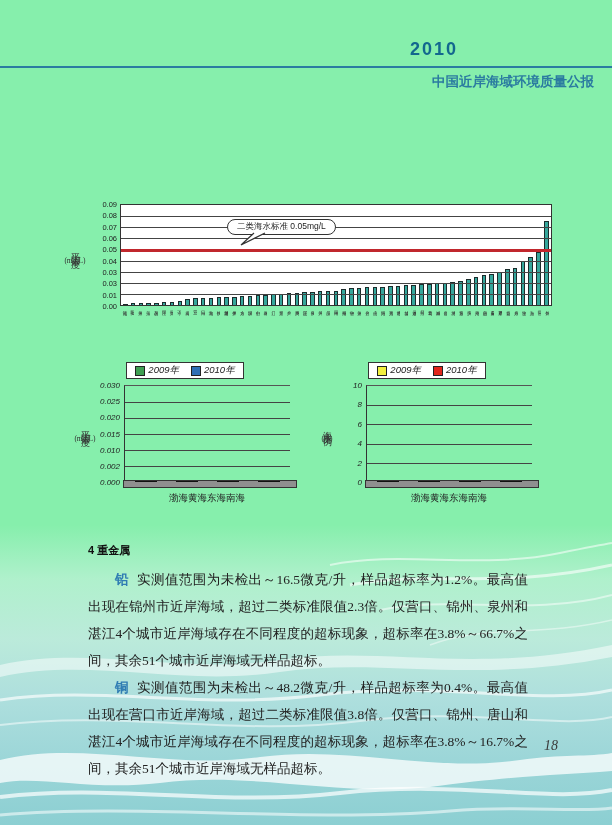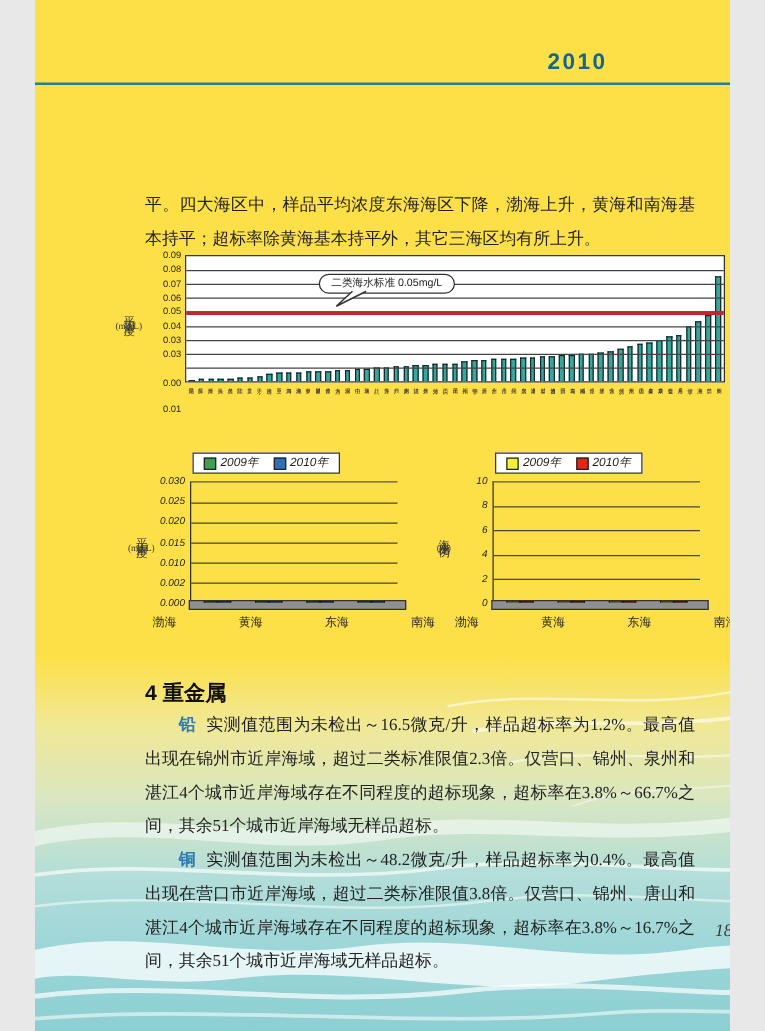--- a/index.html
+++ b/index.html
@@ -1,17 +1,17 @@
 <!DOCTYPE html>
 <html><head>
 <meta charset="utf-8">
 <style>
   html,body{margin:0;padding:0;}
   body{background:#e8e8e8;}
-  .page{position:relative;width:556px;height:825px;margin:0 auto;background:#fde047;overflow:hidden;
+  .page{position:relative;width:612px;height:825px;margin:0 auto;background:#86efac;overflow:hidden;
         font-family:"Liberation Serif","DejaVu Serif",serif;color:#222;}
   
   .wave-bg{position:absolute;left:0;bottom:0;width:612px;height:300px;pointer-events:none;
     background:linear-gradient(180deg,rgba(255,255,255,0) 0%,rgba(226,242,243,.45) 18%,
       rgba(205,233,234,.75) 38%,rgba(176,222,224,.95) 58%,#9cd6d8 78%,#8ccfd2 100%);}
   .wave-bg svg{position:absolute;left:0;top:0;}
   
   .hdr-year{position:absolute;top:39px;left:410px;font-family:"Liberation Sans",sans-serif;
     font-weight:bold;font-size:18px;letter-spacing:2px;color:#13678e;}
   .hdr-rule{position:absolute;top:66px;left:0;width:612px;height:2px;background:#2b7ba0;}
@@ -56,27 +56,27 @@
   .syticks{position:relative;width:26px;}
   .syticks span{position:absolute;right:4px;font-size:8px;font-style:italic;color:#222;
     font-family:"Liberation Sans",sans-serif;transform:translateY(-50%);}
   .splot{position:relative;flex:1;height:96px;border-left:1.5px solid #333;border-top:1px solid #555;margin-right:8px;}
   .sfloor{position:absolute;left:-2px;right:-7px;bottom:-6px;height:6px;background:#8f8f8f;border:1px solid #333;}
   .sgroups{position:absolute;left:0;right:0;top:0;bottom:0;display:flex;justify-content:space-around;
     align-items:flex-end;z-index:2;}
   .sgroup{display:flex;align-items:flex-end;}
   .sbar{width:11px;border:1px solid #111;border-bottom:none;box-sizing:border-box;
     box-shadow:inset -3px 0 0 rgba(0,0,0,.28);}
-  .scats{display:flex;justify-content:space-between;margin:10px 8px 0 52px;
+  .scats{display:flex;justify-content:center;margin:10px 8px 0 52px;
     font-size:9.5px;color:#222;}
   .captions-row{position:absolute;top:506px;left:72px;width:468px;display:flex;gap:16px;z-index:2;}
   .captions-row .caption{width:226px;}
   
   .sec-heading{position:absolute;top:543px;left:88px;font-family:"Liberation Sans",sans-serif;
-    font-weight:bold;font-size:17px;color:#111;z-index:2;}
+    font-weight:bold;font-size:11px;color:#111;z-index:2;}
   .paras{position:absolute;top:566px;left:88px;width:440px;z-index:2;}
   .paras p{margin:0;text-indent:2em;font-size:13.5px;line-height:27px;text-align:justify;}
   .kw{color:#2f7cb3;font-weight:bold;margin-right:.6em;}
   .page-num{position:absolute;top:738px;left:544px;font-style:italic;font-size:14px;color:#3a3a3a;z-index:2;}
 </style>
 </head>
 <body>
 
 <div class="page">
 
@@ -90,32 +90,32 @@
       <path d="M0,200 C120,185 240,212 360,196 C470,182 560,205 612,192" stroke="#ffffff" stroke-width="2" fill="none" opacity="0.5"></path>
       <path d="M0,235 C80,215 170,245 260,232 C350,220 430,248 520,235 C560,229 590,232 612,228 L612,246 C560,250 520,250 430,262 C340,272 250,246 160,258 C90,266 40,250 0,258 Z" fill="#ffffff" opacity="0.75"></path>
       <path d="M0,272 C110,258 220,282 340,268 C460,255 550,278 612,265" stroke="#ffffff" stroke-width="4" fill="none" opacity="0.7"></path>
       <path d="M0,290 C140,278 300,298 450,286 C520,280 580,288 612,283" stroke="#ffffff" stroke-width="3" fill="none" opacity="0.55"></path>
       <path d="M430,120 C480,100 540,112 612,95" stroke="#ffffff" stroke-width="1.5" fill="none" opacity="0.45"></path>
     </svg>
   </div>
 
   <div class="hdr-year">2010</div>
   <div class="hdr-rule"></div>
-
-  <p class="intro">平。四大海区中，样品平均浓度东海海区下降，渤海上升，黄海和南海基本持平；超标率除黄海基本持平外，其它三海区均有所上升。</p>
+  <div class="hdr-title">中国近岸海域环境质量公报</div>
+
 
   <div class="fig26">
     <div class="fig26-body">
       <div class="ylab-block">
         <span class="ylab-vert">平均浓度</span>
         <span class="ylab-unit">(mg/L)</span>
       </div>
       <div class="yticks26">
           <span style="top: 100%;">0.00</span>
-          <span style="top: 88.8889%; margin-top: 32px;">0.01</span>
+          <span style="top: 88.8889%;">0.01</span>
           <span style="top: 77.7778%;">0.03</span>
           <span style="top: 66.6667%;">0.03</span>
           <span style="top: 55.5556%;">0.04</span>
           <span style="top: 44.4444%;">0.05</span>
           <span style="top: 33.3333%;">0.06</span>
           <span style="top: 22.2222%;">0.07</span>
           <span style="top: 11.1111%;">0.08</span>
           <span style="top: 0%;">0.09</span>
         </div>
       <div class="plot26">

